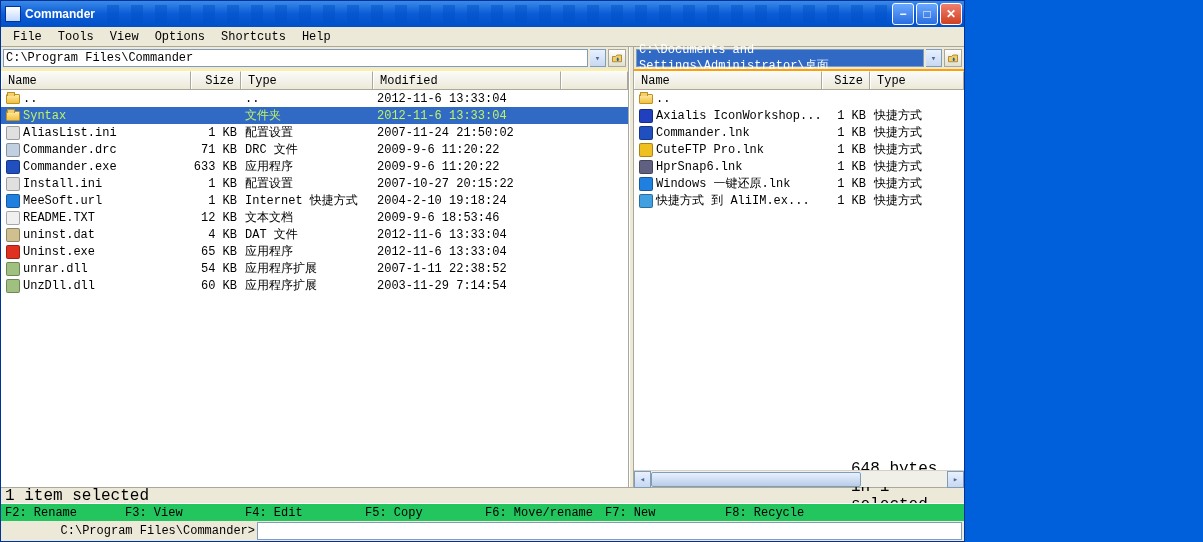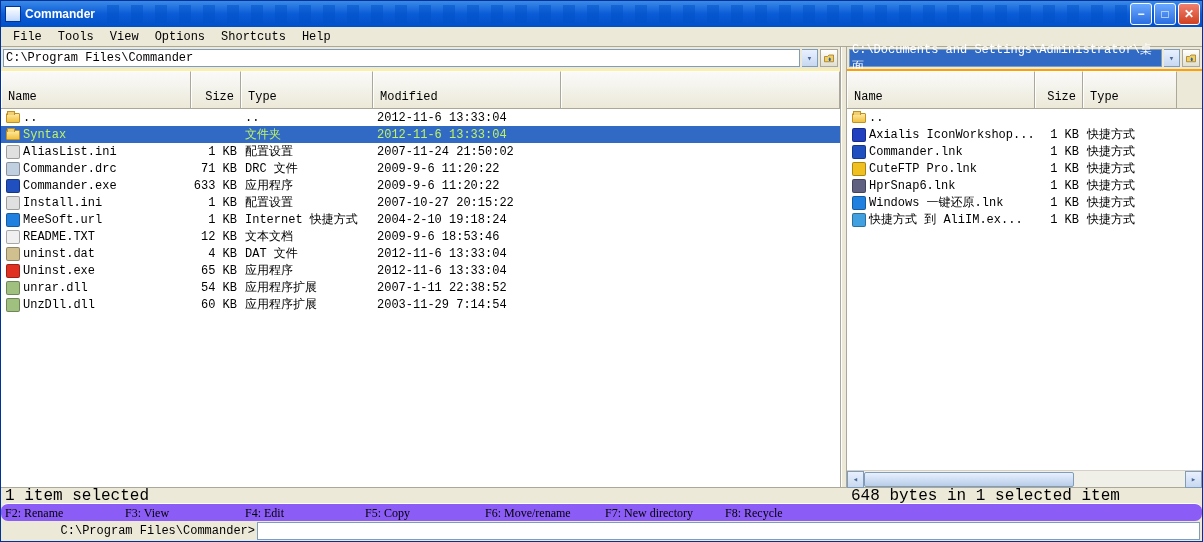--- a/index.html
+++ b/index.html
@@ -1,17 +1,17 @@
 <!DOCTYPE html>
 <html><head>
 <meta charset="utf-8">
 <style>
 * { box-sizing: border-box; margin: 0; padding: 0; }
 body { font-family: "SimSun", "宋体", "Courier New", monospace; font-size: 12px; background: #005fdb; overflow: hidden; }
-.window { width: 1203px; height: 542px; background: #ece9d8; border: 1px solid #003399; display: flex; flex-direction: column; }
+.window { width: 965px; height: 542px; background: #ece9d8; border: 1px solid #003399; display: flex; flex-direction: column; }
 .titlebar { height: 26px; background: linear-gradient(to bottom, #3a8ae8, #0a5bd6 50%, #0050c8); display: flex; align-items: center; color: #fff; font-weight: bold; padding-left: 4px; font-family: Tahoma, sans-serif; }
 .titlebar .app-icon { width: 16px; height: 16px; margin-right: 4px; background: linear-gradient(#fff,#c0d8ff); border: 1px solid #003399; }
 .titlebar .title-text { flex: 0 0 auto; }
 .title-stripes { flex: 1; height: 18px; margin-left: 12px; background: repeating-linear-gradient(to right, #0050c8 0 12px, transparent 12px 24px); opacity: .5; }
 .winbtns { display: flex; gap: 2px; padding-right: 2px; }
 .winbtn { width: 22px; height: 22px; border: 1px solid #fff; border-radius: 3px; display: flex; align-items: center; justify-content: center; font-weight: bold; color: #fff; font-family: Arial; }
 .winbtn.min, .winbtn.max { background: linear-gradient(#6aa8ff,#2a6ee0); }
 .winbtn.close { background: linear-gradient(#f08070,#d04020); }
 .menubar { height: 20px; background: #ece9d8; display: flex; align-items: center; padding-left: 6px; gap: 4px; font-family: "Courier New", monospace; font-size: 12px; border-bottom: 1px solid #aca899; }
 .menubar span { padding: 1px 6px; cursor: default; }
@@ -19,33 +19,33 @@
 .panel { display: flex; flex-direction: column; min-height: 0; background: #ece9d8; }
 .panel.left { border-right: 1px solid #aca899; }
 .splitter { width: 6px; background: #ece9d8; border-left: 1px solid #fff; border-right: 1px solid #aca899; cursor: col-resize; }
 .pathbar { height: 22px; display: flex; align-items: center; padding: 2px 2px; gap: 2px; }
 .pathbox { flex: 1; height: 18px; border: 1px solid #7f9db9; background: #fff; display: flex; align-items: center; font-family: "Courier New", monospace; padding: 0 2px; }
 .pathbox.selected { background: #316ac5; color: #fff; }
 .pathdrop { width: 16px; height: 18px; border: 1px solid #7f9db9; border-left: none; background: linear-gradient(#e8f0ff,#c8d8f0); display: flex; align-items: center; justify-content: center; font-size: 9px; color: #4a6a9a; }
 .upbtn { width: 18px; height: 18px; border: 1px solid #aca899; background: linear-gradient(#fff,#e0e0d0); display: flex; align-items: center; justify-content: center; }
 .upbtn svg { width: 12px; height: 12px; }
 .listhead { display: flex; background: #ece9d8; border-bottom: 1px solid #aca899; }
-.listhead .col, .listhead .colspacer { padding: 18px 6px; border-right: 1px solid #aca899; border-top: 1px solid #fff; border-left: 1px solid #fff; font-family: "Courier New", monospace; background: linear-gradient(#fafafa,#ece9d8); height: 18px; line-height: 14px; font-size: 12px; }
+.listhead .col, .listhead .colspacer { padding: 2px 6px; border-right: 1px solid #aca899; border-top: 1px solid #fff; border-left: 1px solid #fff; font-family: "Courier New", monospace; background: linear-gradient(#fafafa,#ece9d8); height: 18px; line-height: 14px; font-size: 12px; }
 .listbody { flex: 1; overflow: auto; background: #fff; }
 .row { display: flex; align-items: center; height: 17px; font-family: "Courier New", monospace; font-size: 12px; }
 .row.selected { background: #316ac5; color: #bef264; }
 .cell { padding: 0 4px; overflow: hidden; white-space: nowrap; text-overflow: ellipsis; display: flex; align-items: center; }
 .cell.size { justify-content: flex-end; }
 .ic { width: 16px; height: 16px; margin-right: 2px; flex: 0 0 16px; display: inline-flex; align-items: center; justify-content: center; }
 .folder-ic { background: linear-gradient(#ffe9a0,#f0c040); border: 1px solid #c09020; border-radius: 1px; width: 14px; height: 10px; position: relative; }
 .folder-ic::before { content: ""; position: absolute; top: -3px; left: 0; width: 6px; height: 3px; background: #f0d070; border: 1px solid #c09020; border-bottom: none; }
 .underline-active { height: 2px; background: #fff0a0; }
 .underline-active-right { height: 2px; background: #ffa000; }
 .statusrow { display: flex; align-items: center; font-family: "Courier New", monospace; font-size: 16px; padding: 1px 4px; background: #ece9d8; border-top: 1px solid #aca899; height: 16px; }
-.fkeys { display: flex; font-family: Liberation Serif, serif; font-size: 12px; padding: 2px 4px; background: #8b5cf6; border-top: 1px solid #fff; height: 18px; border-radius: 7px; }
+.fkeys { display: flex; font-family: Liberation Mono, monospace; font-size: 12px; padding: 2px 4px; background: #22c55e; border-top: 1px solid #fff; height: 18px; }
 .fkeys span { width: 120px; }
 .cmdline { display: flex; align-items: center; background: #ece9d8; padding: 1px 2px 2px 2px; height: 20px; }
 .cmdline .pathlabel { font-family: "Courier New", monospace; text-align: right; padding-right: 2px; }
 .cmdline input { flex: 1; height: 18px; border: 1px solid #7f9db9; font-family: "Courier New", monospace; font-size: 12px; padding: 0 2px; }
 .left .col-name, .left .cell.name { width: 190px; }
 .left .col-size, .left .cell.size { width: 50px; }
 .left .col-type, .left .cell.type { width: 132px; }
 .left .col-mod,  .left .cell.mod  { width: 188px; }
 .left .colspacer { flex: 1; }
 .right .col-name, .right .cell.name { width: 188px; }

